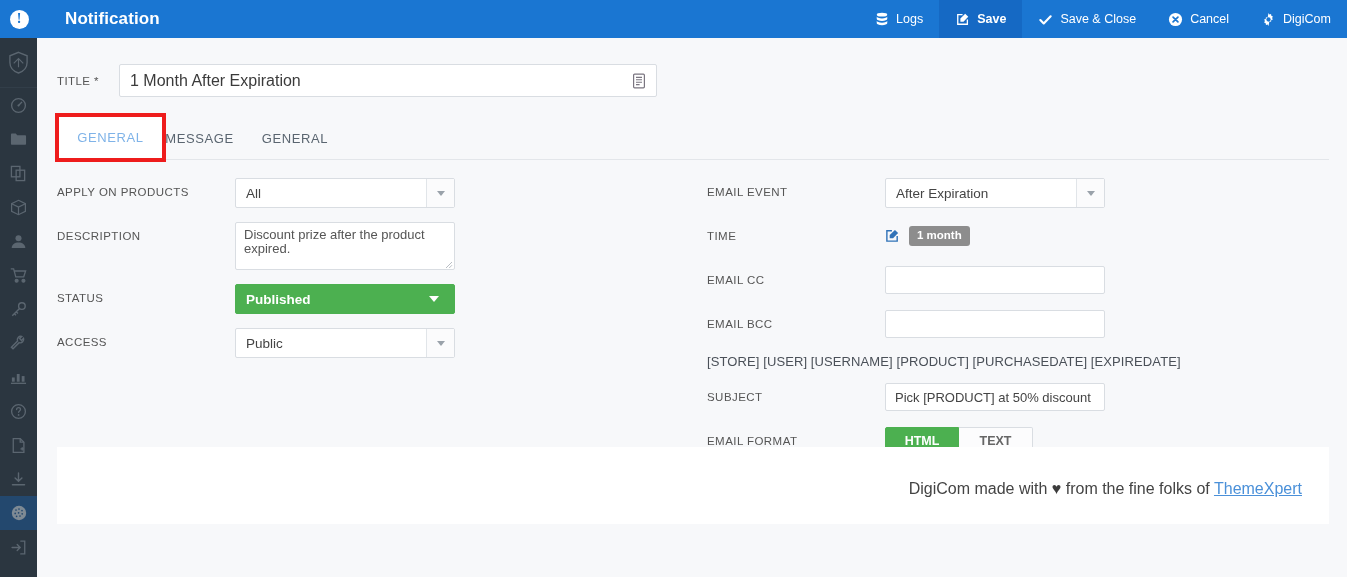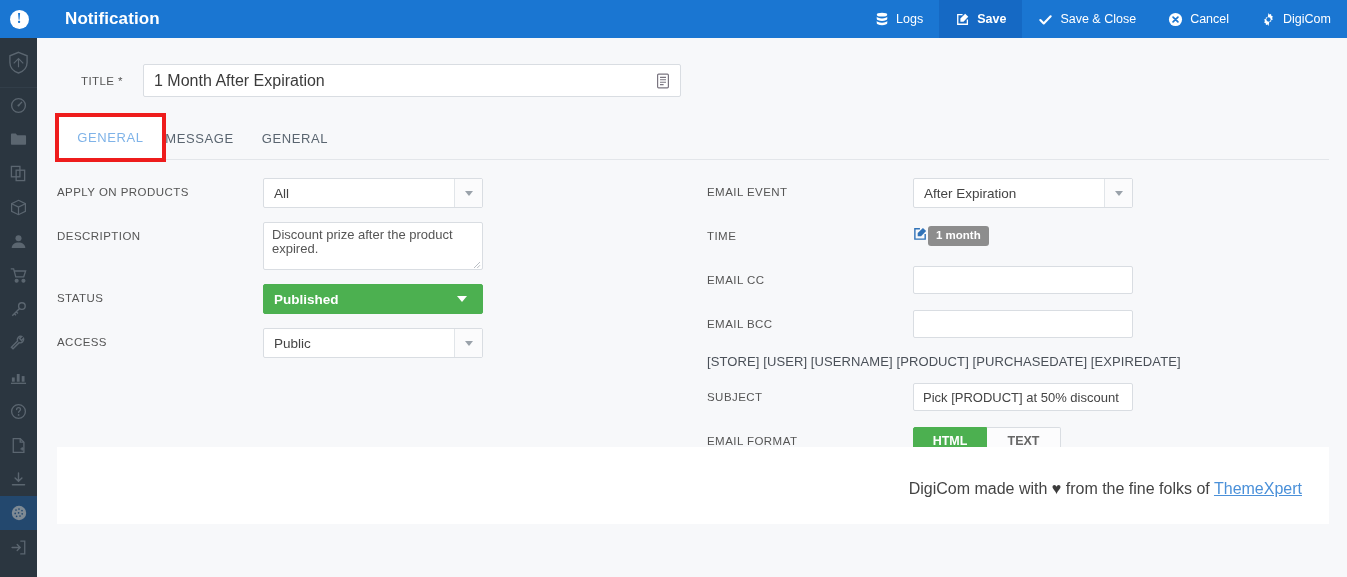--- a/index.html
+++ b/index.html
@@ -67,21 +67,21 @@
 
   
   .content {
     position: absolute; left: 37px; top: 38px;
     width: 1310px; height: 539px;
     background: #f7f8fa;
   }
 
   .title-row {
     position: absolute; left: 20px; top: 26px;
-    display: flex; align-items: center; margin-left: 24px;
+    display: flex; align-items: center;
   }
   .title-label {
     font-size: 11.5px; color: #555; letter-spacing: .4px;
     text-transform: uppercase; width: 62px;
   }
   .title-field {
     position: relative;
     width: 538px; height: 33px;
     background: #fff;
     border: 1px solid #d9dde2;
@@ -124,21 +124,21 @@
 
   
   .col-left  { position: absolute; left: 20px;  top: 140px; width: 600px; }
   .col-right { position: absolute; left: 670px; top: 140px; width: 600px; }
 
   .frow { display: flex; align-items: flex-start; margin-bottom: 14px; min-height: 30px; }
   .flabel {
     font-size: 11.5px; color: #555; letter-spacing: .45px;
     text-transform: uppercase; width: 178px; padding-top: 8px; flex: 0 0 178px;
   }
-  .fctl { flex: 1; margin-left: 28px; }
+  .fctl { flex: 1; }
 
   .sel-box {
     position: relative;
     width: 220px; height: 30px;
     background: #fff; border: 1px solid #d9dde2; border-radius: 2px;
     display: flex; align-items: center;
     font-size: 13.5px; color: #444;
     padding-left: 10px; cursor: pointer;
   }
   .sel-box .arrowzone {
@@ -163,21 +163,21 @@
   }
   .ta-grip { position: absolute; right: 1px; bottom: 1px; width: 10px; height: 10px; }
 
   .inp-box {
     width: 220px; height: 28px;
     background: #fff; border: 1px solid #d9dde2; border-radius: 2px;
     display: flex; align-items: center; padding-left: 9px;
     font-size: 13px; color: #444;
   }
 
-  .time-row { display: flex; align-items: flex-start; padding-top: 4px; }
+  .time-row { display: flex; align-items: center; gap: 9px; padding-top: 4px; }
   .badge {
     background: #8d8d8d; color: #fff; font-size: 11.5px; font-weight: bold;
     border-radius: 3px; padding: 4px 8px; line-height: 1;
   }
   .edit-ico { cursor: pointer; display: inline-flex; }
 
   .tokens {
     font-size: 13px; color: #4a5058; letter-spacing: .1px;
     margin: 4px 0 14px 0;
   }

